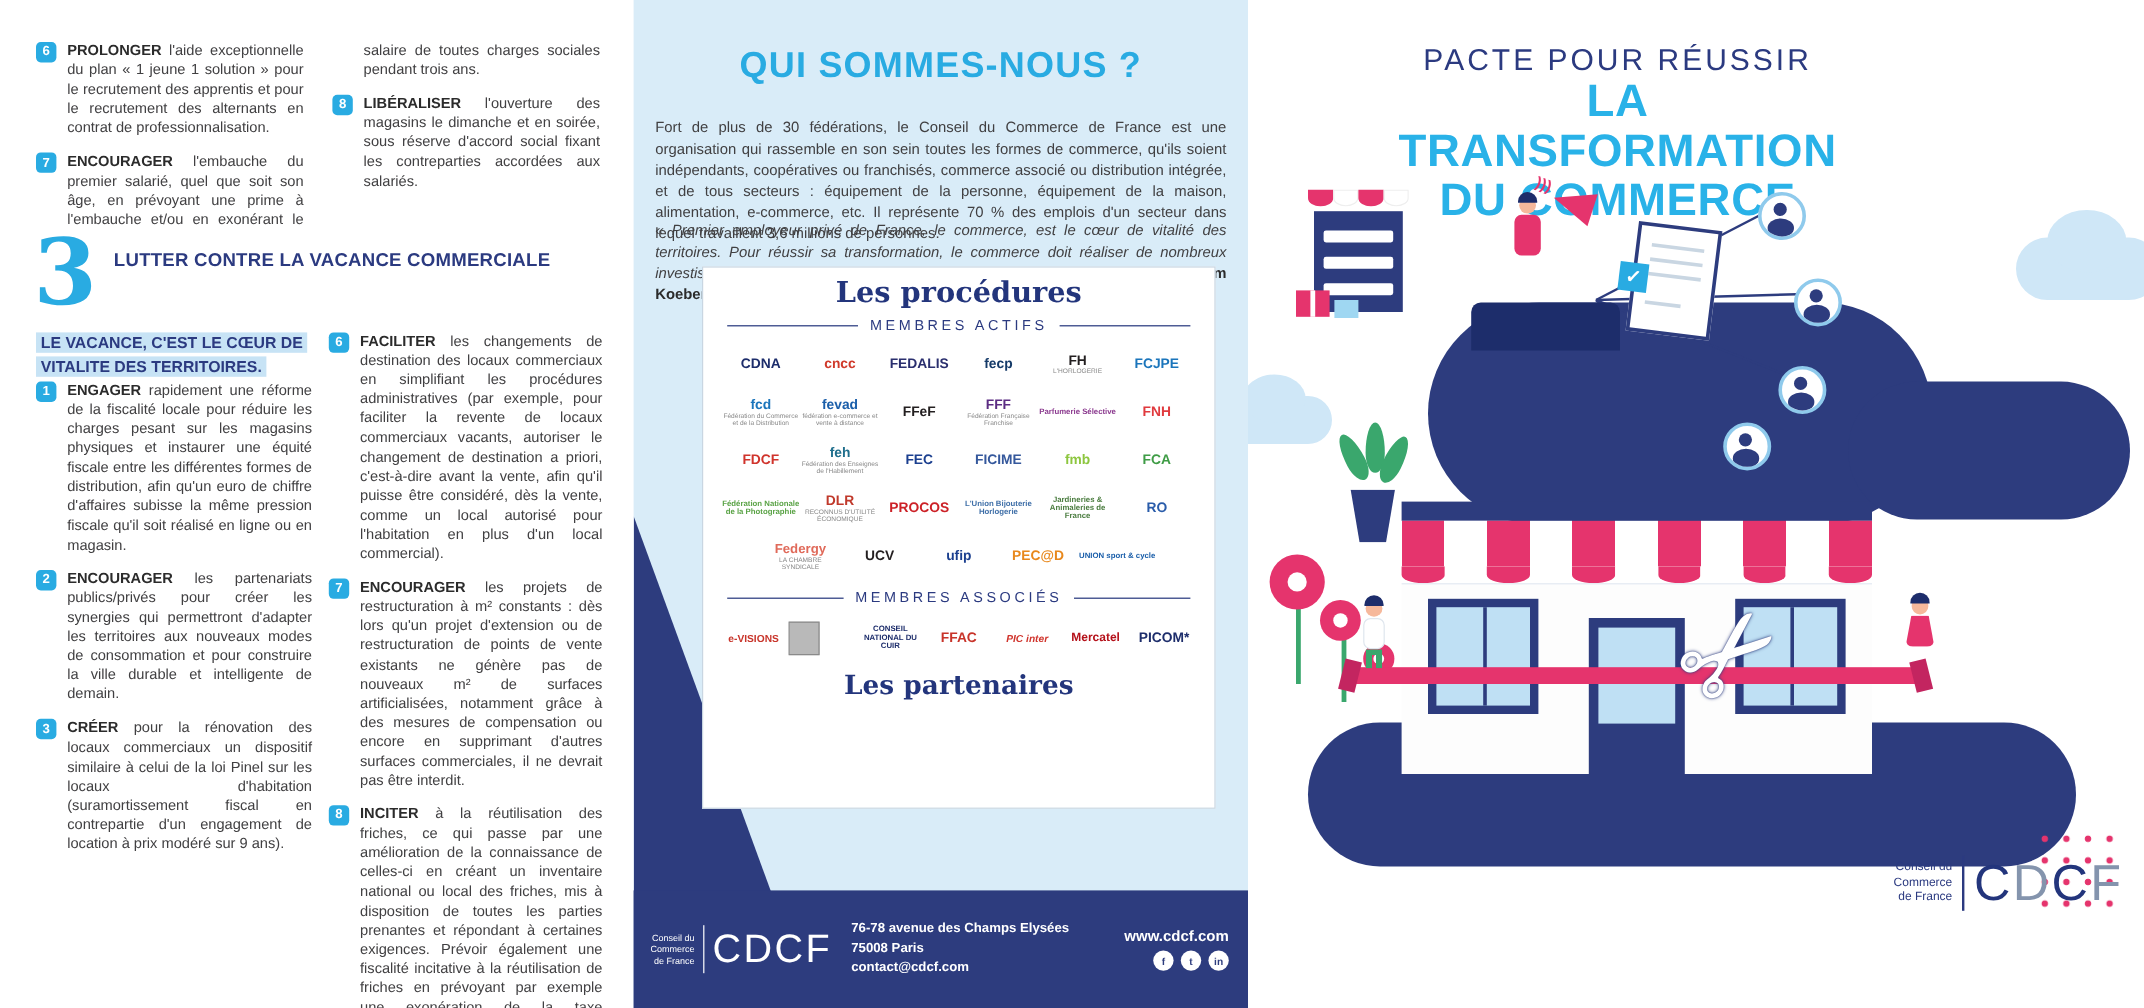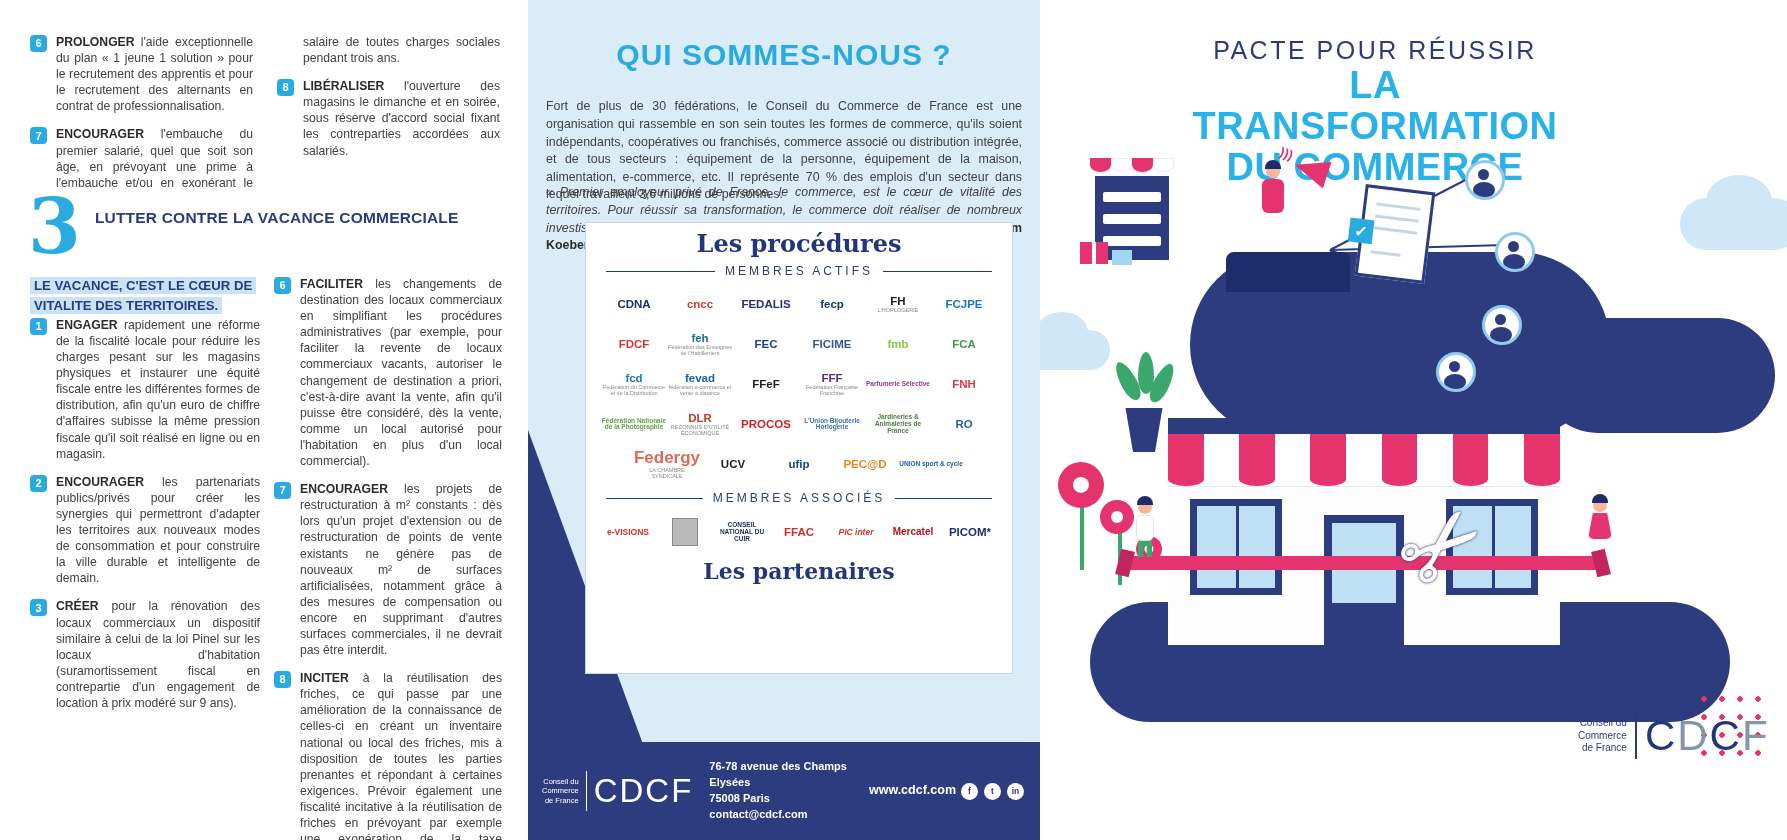--- a/index.html
+++ b/index.html
@@ -35,21 +35,21 @@
   .mid-quote b{font-style:normal;color:#2b2b2b;}
   .wedge{left:0;top:430px;width:150px;height:410px;background:#2d3c7e;
          clip-path:polygon(0 0,100% 100%,0 100%);}
   .card{left:57px;top:222px;width:428px;height:452px;background:#fff;border:1px solid #c9d6e2;
         box-sizing:border-box;display:flex;flex-direction:column;align-items:center;padding:8px 10px 6px 10px;z-index:3;}
   .serif-title{font-family:"DejaVu Serif",serif;font-weight:bold;color:#23357c;font-size:24px;line-height:1.1;}
   .divider{width:95%;display:flex;align-items:center;gap:10px;margin:7px 0 6px 0;}
   .divider .line{flex:1;height:1px;background:#23357c;}
   .divider .lbl{color:#2b3a80;font-size:12px;letter-spacing:3px;font-weight:500;white-space:nowrap;}
   .logo-row{display:flex;justify-content:center;align-items:center;width:100%;}
-  .logo-cell{width:66px;height:40px;display:flex;flex-direction:column;align-items:center;justify-content:center;
+  .logo-cell{width:66px;height:40px;display:flex;flex-direction:column;justify-content:center;
              text-align:center;overflow:hidden;}
   .logo-cell .ll{font-weight:bold;line-height:1.05;}
   .logo-cell .ls{font-size:5.5px;color:#888;line-height:1.1;}
   .gray-box{width:24px;height:26px;background:#b9b9b9;border:1px solid #8a8a8a;}
   .assoc .logo-cell{width:57px;height:42px;}
   .part-row{display:flex;justify-content:center;align-items:center;gap:24px;margin-top:4px;}
   .ag2r{display:flex;align-items:center;gap:8px;}
   .diamond{position:relative;width:30px;height:30px;}
   .diamond i{position:absolute;width:17px;height:17px;transform:rotate(45deg);display:block;}
   .diamond .d1{left:8px;top:0;background:#39c1e9;}
@@ -62,29 +62,29 @@
   .cmcv{display:flex;flex-direction:column;align-items:center;}
   .cmcv b{color:#1d2d6b;font-size:16px;font-style:italic;letter-spacing:1px;}
   .cmcv i{color:#e8881c;font-size:5.5px;font-style:normal;}
   .mid-footer{left:0;top:742px;width:512px;height:98px;background:#2d3c7e;display:flex;align-items:center;
               padding:0 14px;box-sizing:border-box;gap:12px;z-index:4;color:#fff;}
   .cdcf-lock{display:flex;align-items:center;gap:7px;}
   .cdcf-small{font-size:7.5px;line-height:1.25;text-align:right;}
   .vbar{width:1px;height:40px;background:#fff;}
   .cdcf-big{font-size:33px;letter-spacing:2px;font-weight:400;}
   .addr{font-size:11px;font-weight:bold;line-height:1.45;flex:1;padding-left:4px;}
-  .site-block{display:flex;align-items:flex-start;gap:5px;padding-right:2px;}
+  .site-block{display:flex;flex-direction:column;align-items:flex-end;gap:5px;padding-right:2px;}
   .site{font-size:12.5px;font-weight:bold;color:#fff;text-decoration:none;}
   .socials{display:flex;gap:6px;}
   .soc{width:17px;height:17px;border-radius:50%;background:#fff;color:#2d3c7e;font-size:8.5px;font-weight:bold;
        display:flex;align-items:center;justify-content:center;cursor:pointer;}
 
   
   .panel-right{left:1040px;top:0;width:747px;height:840px;background:#fff;overflow:hidden;}
-  .r-title{left:135px;top:36px;width:400px;text-align:center;}
+  .r-title{left:108px;top:36px;width:400px;text-align:center;}
   .r-t1{color:#2b3a80;font-size:25px;letter-spacing:2.5px;font-weight:500;}
   .r-t2{color:#29b2e8;font-size:38px;font-weight:bold;line-height:1.08;letter-spacing:0.5px;}
   .cloud{background:#cfe7f7;border-radius:40px;}
   .cloud::before{content:"";position:absolute;left:22%;top:-45%;width:55%;height:100%;
                  background:inherit;border-radius:50%;}
   .navy-blob{background:#2d3c7e;border-radius:100px;}
   .doc{left:320px;top:188px;width:64px;height:86px;background:#fff;border:3px solid #2d3c7e;
        transform:rotate(7deg);z-index:6;}
   .doc .ln{position:absolute;left:10px;right:10px;height:3px;background:#c9d6e2;}
   .check{position:absolute;left:-14px;top:32px;width:24px;height:24px;background:#29abe2;color:#fff;
@@ -207,20 +207,43 @@
           <div class="logo-cell">
             <span class="ll" style="color: rgb(35, 31, 32); font-size: 11.5px;">FH</span>
             <span class="ls">L'HORLOGERIE</span>
           </div>
           <div class="logo-cell">
             <span class="ll" style="color: rgb(27, 117, 187); font-size: 11.5px;">FCJPE</span>
           </div>
         </div>
         <div class="logo-row">
           <div class="logo-cell">
+            <span class="ll" style="color: rgb(27, 117, 187); font-size: 11.5px;">fcd</span>
+            <span class="ls">Fédération du Commerce et de la Distribution</span>
+          </div>
+          <div class="logo-cell">
+            <span class="ll" style="color: rgb(27, 95, 170); font-size: 11.5px;">fevad</span>
+            <span class="ls">fédération e-commerce et vente à distance</span>
+          </div>
+          <div class="logo-cell">
+            <span class="ll" style="color: rgb(35, 31, 32); font-size: 11.5px;">FFeF</span>
+          </div>
+          <div class="logo-cell">
+            <span class="ll" style="color: rgb(92, 45, 131); font-size: 11.5px;">FFF</span>
+            <span class="ls">Fédération Française Franchise</span>
+          </div>
+          <div class="logo-cell">
+            <span class="ll" style="color: rgb(139, 58, 143); font-size: 6.5px;">Parfumerie Sélective</span>
+          </div>
+          <div class="logo-cell">
+            <span class="ll" style="color: rgb(224, 58, 62); font-size: 11.5px;">FNH</span>
+          </div>
+        </div>
+        <div class="logo-row">
+          <div class="logo-cell">
             <span class="ll" style="color: rgb(208, 52, 44); font-size: 11.5px;">FDCF</span>
           </div>
           <div class="logo-cell">
             <span class="ll" style="color: rgb(31, 110, 140); font-size: 11.5px;">feh</span>
             <span class="ls">Fédération des Enseignes de l'Habillement</span>
           </div>
           <div class="logo-cell">
             <span class="ll" style="color: rgb(27, 63, 143); font-size: 11.5px;">FEC</span>
           </div>
           <div class="logo-cell">
@@ -228,43 +251,20 @@
           </div>
           <div class="logo-cell">
             <span class="ll" style="color: rgb(141, 198, 63); font-size: 11.5px;">fmb</span>
           </div>
           <div class="logo-cell">
             <span class="ll" style="color: rgb(63, 156, 70); font-size: 11.5px;">FCA</span>
           </div>
         </div>
         <div class="logo-row">
           <div class="logo-cell">
-            <span class="ll" style="color: rgb(27, 117, 187); font-size: 11.5px;">fcd</span>
-            <span class="ls">Fédération du Commerce et de la Distribution</span>
-          </div>
-          <div class="logo-cell">
-            <span class="ll" style="color: rgb(27, 95, 170); font-size: 11.5px;">fevad</span>
-            <span class="ls">fédération e-commerce et vente à distance</span>
-          </div>
-          <div class="logo-cell">
-            <span class="ll" style="color: rgb(35, 31, 32); font-size: 11.5px;">FFeF</span>
-          </div>
-          <div class="logo-cell">
-            <span class="ll" style="color: rgb(92, 45, 131); font-size: 11.5px;">FFF</span>
-            <span class="ls">Fédération Française Franchise</span>
-          </div>
-          <div class="logo-cell">
-            <span class="ll" style="color: rgb(139, 58, 143); font-size: 6.5px;">Parfumerie Sélective</span>
-          </div>
-          <div class="logo-cell">
-            <span class="ll" style="color: rgb(224, 58, 62); font-size: 11.5px;">FNH</span>
-          </div>
-        </div>
-        <div class="logo-row">
-          <div class="logo-cell">
             <span class="ll" style="color: rgb(90, 163, 70); font-size: 6.5px;">Fédération Nationale de la Photographie</span>
           </div>
           <div class="logo-cell">
             <span class="ll" style="color: rgb(192, 57, 43); font-size: 11.5px;">DLR</span>
             <span class="ls">RECONNUS D'UTILITÉ ÉCONOMIQUE</span>
           </div>
           <div class="logo-cell">
             <span class="ll" style="color: rgb(204, 33, 39); font-size: 11.5px;">PROCOS</span>
           </div>
           <div class="logo-cell">
@@ -272,21 +272,21 @@
           </div>
           <div class="logo-cell">
             <span class="ll" style="color: rgb(74, 124, 63); font-size: 6.5px;">Jardineries &amp; Animaleries de France</span>
           </div>
           <div class="logo-cell">
             <span class="ll" style="color: rgb(42, 92, 170); font-size: 11.5px;">RO</span>
           </div>
         </div>
         <div class="logo-row">
           <div class="logo-cell">
-            <span class="ll" style="color: rgb(224, 106, 90); font-size: 17px;">Federgy</span>
+            <span class="ll" style="color: rgb(224, 106, 90); font-size: 11px;">Federgy</span>
             <span class="ls">LA CHAMBRE SYNDICALE</span>
           </div>
           <div class="logo-cell">
             <span class="ll" style="color: rgb(35, 31, 32); font-size: 11.5px;">UCV</span>
           </div>
           <div class="logo-cell">
             <span class="ll" style="color: rgb(27, 63, 143); font-size: 11.5px;">ufip</span>
           </div>
           <div class="logo-cell">
             <span class="ll" style="color: rgb(232, 136, 28); font-size: 11.5px;">PEC@D</span>

